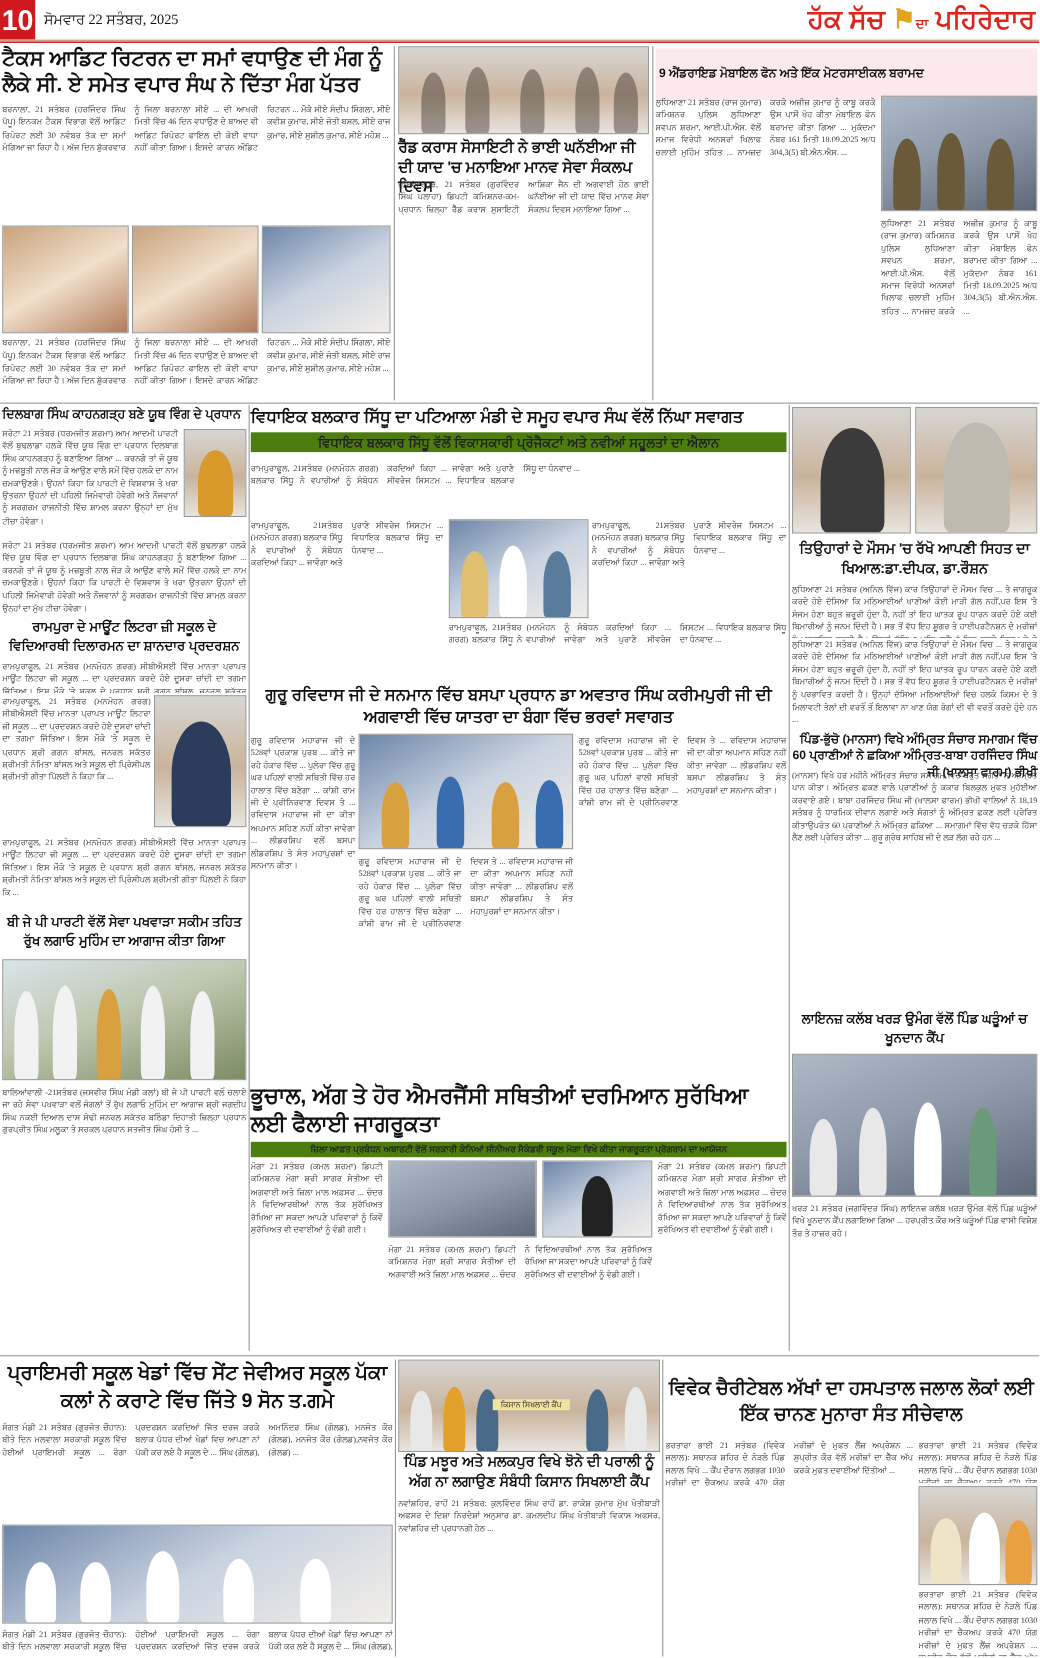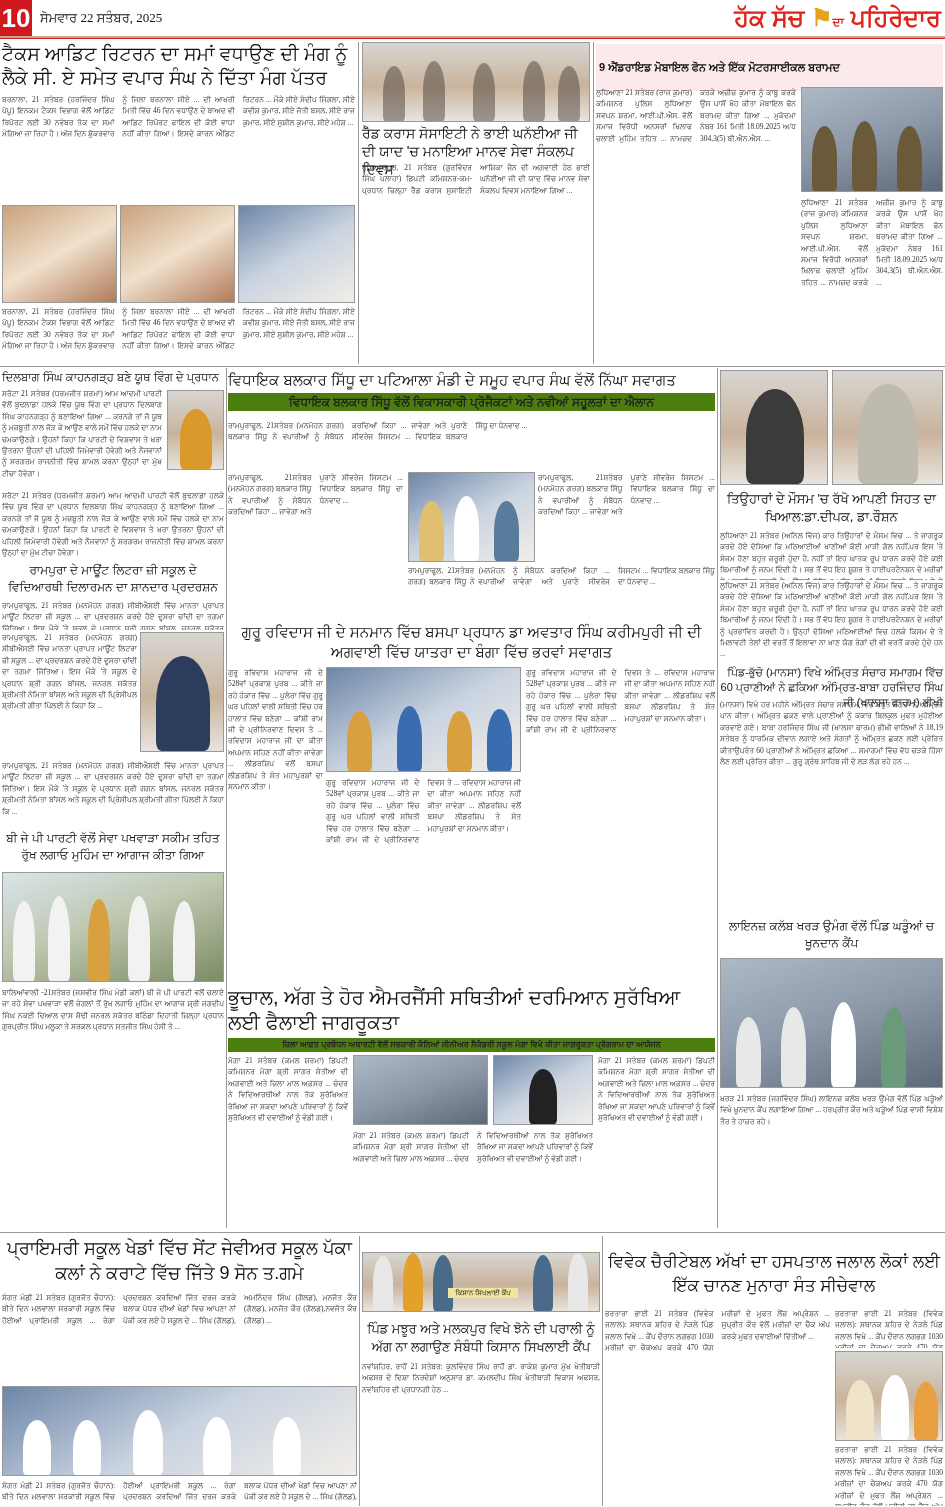--- a/index.html
+++ b/index.html
@@ -5,21 +5,21 @@
   *{box-sizing:border-box;margin:0;padding:0}
   html,body{width:945px;height:1507px;background:#fff;overflow:hidden}
   body{font-family:"DejaVu Sans",sans-serif;color:#111;position:relative}
   .abs{position:absolute}
   .masthead{left:0;top:0;width:945px;height:38px}
   .pagenum{left:0;top:0;width:32px;height:36px;background:#d0181f;color:#fff;font-weight:bold;font-size:26px;line-height:36px;text-align:center;font-family:"Liberation Sans",sans-serif}
   .date{left:40px;top:10px;font-size:13px;font-family:Liberation Serif, serif}
   .brand{left:730px;top:0;width:215px;height:36px;color:#e0241b;font-weight:bold;font-size:24px;text-align:right;line-height:36px;padding-right:4px;font-family:"Liberation Sans",sans-serif}
   .brand .flag{color:#e5a21b}
   .rule{left:0;top:36px;width:945px;height:3px;background:#c9a48a;border-bottom:1px solid #d0181f}
-  .head{font-weight:normal;color:#111;line-height:1.2;font-family:"Liberation Sans",sans-serif}
+  .head{font-weight:bold;color:#111;line-height:1.2;font-family:"Liberation Sans",sans-serif}
   .sub{font-weight:bold;line-height:1.2;font-family:"Liberation Sans",sans-serif}
   .body{font-size:7.5px;line-height:11.4px;color:#333;overflow:hidden;text-align:justify;font-family:"Liberation Serif",serif;column-gap:8px}
   .photo{overflow:hidden;background:linear-gradient(135deg,#b9c6cf 0%,#e6dcd2 40%,#9aa7b4 70%,#d9c7b3 100%);border:1px solid #999}
   .photo.green{background:linear-gradient(160deg,#d9e4ea 0%,#bfc8b0 45%,#7c8c64 100%)}
   .photo.hall{background:linear-gradient(160deg,#aeb9c6 0%,#8c98a8 50%,#5d6978 100%)}
   .photo.blue{background:linear-gradient(150deg,#6d86a8 0%,#c9d3e0 50%,#f2eee8 100%)}
   .photo.warm{background:linear-gradient(150deg,#c9a27c 0%,#f0e0cc 50%,#b27b5a 100%)}
   .photo.portrait{background:linear-gradient(180deg,#d8d6d2 0%,#c9b39c 55%,#e8e4de 100%)}
   .person{position:absolute;bottom:0;border-radius:50% 50% 10% 10%;background:rgba(60,50,45,.45)}
   .divider-v{width:1px;background:#999}
@@ -183,21 +183,21 @@
     <div class="person" style="left:20px;width:28px;height:55px;background:#fff"></div>
     <div class="person" style="left:70px;width:28px;height:55px;background:#fff"></div>
     <div class="person" style="left:130px;width:30px;height:65px;background:#fff"></div>
     <div class="person" style="left:200px;width:28px;height:58px;background:#fff"></div>
     <div class="person" style="left:270px;width:28px;height:58px;background:#fff"></div>
   </div>
   <div class="body" style="position:absolute;top:244px;left:0;width:355px;height:26px;column-count:3">ਸੰਗਤ ਮੰਡੀ 21 ਸਤੰਬਰ (ਗੁਰਜੋਤ ਚੌਹਾਨ): ਬੀਤੇ ਦਿਨ ਮਲਵਾਲਾ ਸਰਕਾਰੀ ਸਕੂਲ ਵਿੱਚ ਹੋਈਆਂ ਪ੍ਰਾਇਮਰੀ ਸਕੂਲ ... ਰੰਗਾ ਪ੍ਰਦਰਸ਼ਨ ਕਰਦਿਆਂ ਜਿੱਤ ਦਰਜ ਕਰਕੇ ਬਲਾਕ ਪੱਧਰ ਦੀਆਂ ਖੇਡਾਂ ਵਿਚ ਆਪਣਾ ਨਾਂ ਪੱਕੀ ਕਰ ਲਏ ਹੈ ਸਕੂਲ ਦੇ ... ਸਿੰਘ (ਗੋਲਡ), ਅਮਨਿੰਦਰ ਸਿੰਘ (ਗੋਲਡ), ਮਨਜੋਤ ਕੌਰ (ਗੋਲਡ), ਮਨਜੋਤ ਕੌਰ (ਗੋਲਡ),ਨਵਜੋਤ ਕੌਰ (ਗੋਲਡ) ...</div>
 </div>
 
 <div class="abs" style="left:362px;top:1236px;width:238px;height:270px">
-  <div class="photo portrait" style="position:absolute;top:16px;left:0;width:238px;height:60px">
+  <div class="photo portrait" style="position:absolute;top:0;left:0;width:238px;height:84px">
     <div class="person" style="left:10px;width:20px;height:55px;background:#e8e8e8"></div>
     <div class="person" style="left:40px;width:20px;height:58px;background:#e3a02a"></div>
     <div class="person" style="left:70px;width:20px;height:56px;background:#4a6a8a"></div>
     <div class="person" style="left:170px;width:20px;height:56px;background:#4a6a8a"></div>
     <div class="person" style="left:205px;width:20px;height:58px;background:#e8e8e8"></div>
     <div class="cap" style="position:absolute;left:85px;top:35px;width:70px;text-align:center;background:#f1e4a0">ਕਿਸਾਨ ਸਿਖਲਾਈ ਕੈਂਪ</div>
   </div>
   <div class="head" style="position:absolute;top:84px;font-size:13px;line-height:18px;text-align:center;width:238px">ਪਿੰਡ ਮਝੂਰ ਅਤੇ ਮਲਕਪੁਰ ਵਿਖੇ ਝੋਨੇ ਦੀ ਪਰਾਲੀ ਨੂੰ ਅੱਗ ਨਾ ਲਗਾਉਣ ਸੰਬੰਧੀ ਕਿਸਾਨ ਸਿਖਲਾਈ ਕੈਂਪ</div>
   <div class="body" style="position:absolute;top:125px;left:0;width:238px;height:145px">ਨਵਾਂਸ਼ਹਿਰ, ਰਾਹੋਂ 21 ਸਤੰਬਰ: ਕੁਲਵਿੰਦਰ ਸਿੰਘ ਰਾਹੋਂ ਡਾ. ਰਾਕੇਸ਼ ਕੁਮਾਰ ਮੁੱਖ ਖੇਤੀਬਾੜੀ ਅਫਸਰ ਦੇ ਦਿਸ਼ਾ ਨਿਰਦੇਸ਼ਾਂ ਅਨੁਸਾਰ ਡਾ. ਕਮਲਦੀਪ ਸਿੰਘ ਖੇਤੀਬਾੜੀ ਵਿਕਾਸ ਅਫਸਰ, ਨਵਾਂਸ਼ਹਿਰ ਦੀ ਪ੍ਰਧਾਨਗੀ ਹੇਠ ...</div>
 </div>

